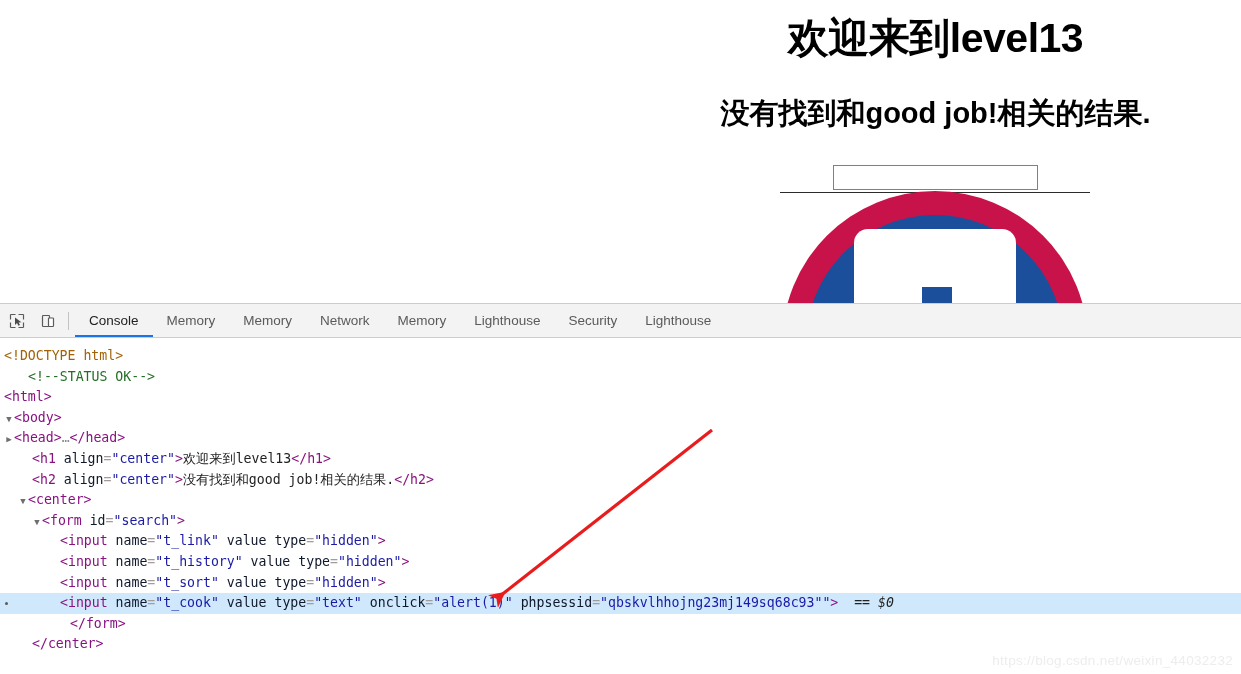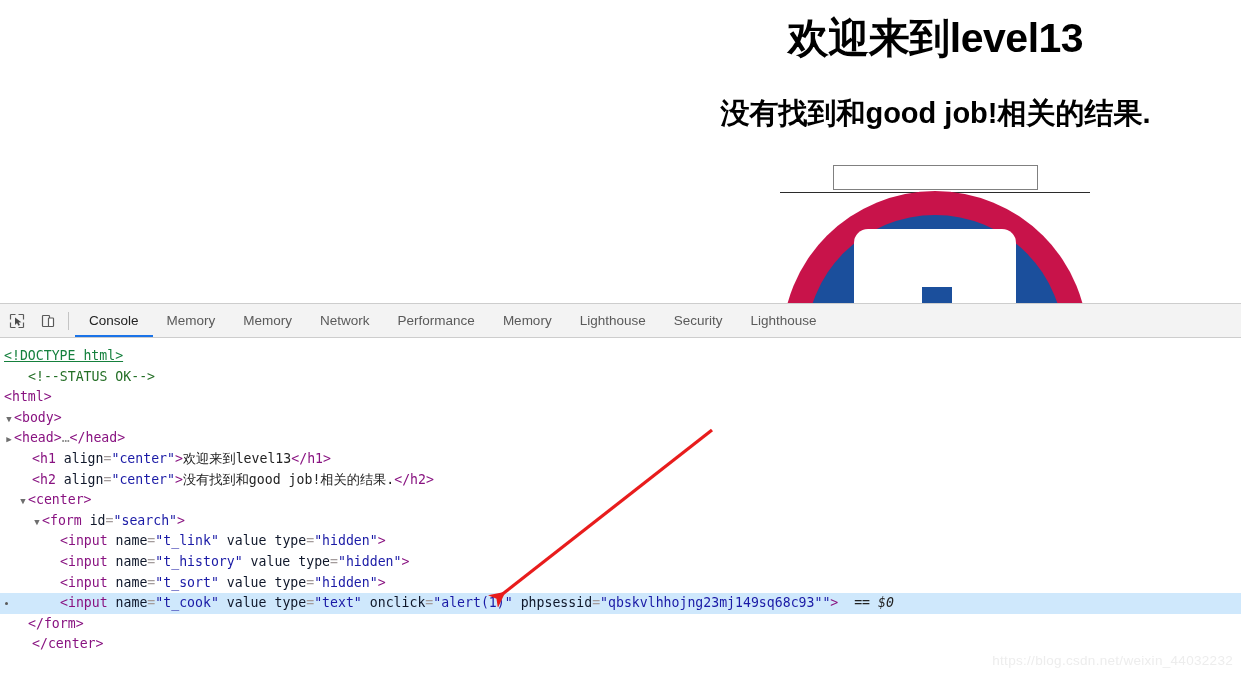--- a/index.html
+++ b/index.html
@@ -226,24 +226,24 @@
     color: #6e6e6e;
     font-size: 9px;
     text-align: center;
   }
   .twisty.collapsed::before { content: "\25B6"; }
   .twisty.expanded::before  { content: "\25BC"; }
 
   .ind0 { padding-left: 4px; }
   .ind1 { padding-left: 18px; }
   .ind2 { padding-left: 32px; }
-  .ind3 { padding-left: 28px; }
+  .ind3 { padding-left: 70px; }
   .ind4 { padding-left: 60px; }
 
-  .tok-doctype { color: #15803d; text-decoration: underline; }
+  .tok-doctype { color: #a16207; }
   .tok-comment { color: #236e25; margin-left: 24px; }
   .tok-punct   { color: #a39b9b; }
   .tok-tag     { color: #881280; }
   .tok-attr    { color: #0f172a; }
   .tok-value   { color: #1a1aa6; }
   .tok-text    { color: #222222; }
   .tok-ellip   { color: #8c8c8c; }
   .tok-dollar  { color: #222222; font-style: italic; }
 
   
@@ -309,21 +309,20 @@
       </svg>
     </div>
 
     <div class="tool-sep"></div>
 
     <div class="tabs">
       <div class="tab active">Console</div>
       <div class="tab">Memory</div>
       <div class="tab">Memory</div>
       <div class="tab">Network</div>
-      <div class="tab">Performance</div>
       <div class="tab">Memory</div>
       <div class="tab">Lighthouse</div>
       <div class="tab">Security</div>
       <div class="tab">Lighthouse</div>
     </div>
   </div>
 
   <div id="dom-tree">
 
     <div class="dom-line ind0">

